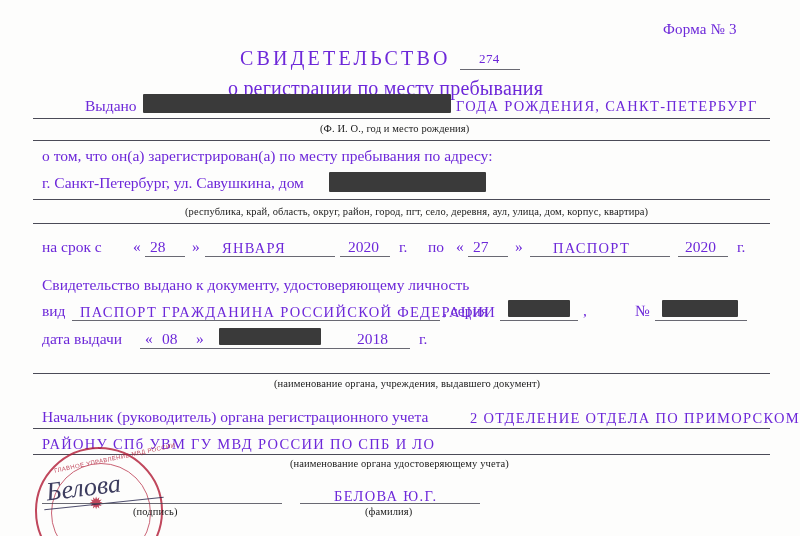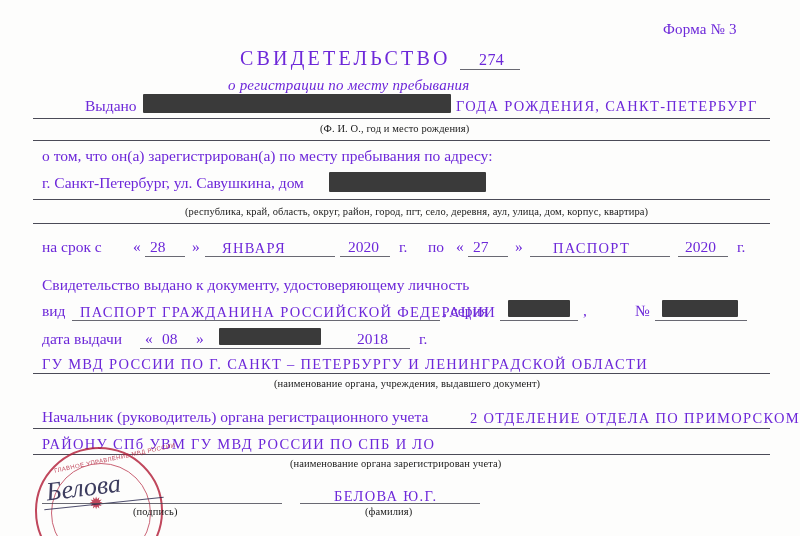--- a/index.html
+++ b/index.html
@@ -31,33 +31,32 @@
   .form-no {
     font-size: 15px;
     letter-spacing: 0.2px;
   }
   .title {
     font-size: 20px;
     letter-spacing: 3.2px;
     font-weight: 400;
   }
   .subtitle {
-    font-size: 15px;
+    font-size: 20px;
     letter-spacing: 0.2px;
-    font-style: italic;
   }
   .body-t { font-size: 15.5px; }
   .body-sm { font-size: 14.5px; }
   .caption {
     font-size: 10.5px;
     color: #1a1a1a;
     letter-spacing: 0.1px;
   }
   .spaced { letter-spacing: 1.3px; }
-  .num-hand { font-size: 16px; letter-spacing: 0.4px; text-align: center; }
+  .num-hand { font-size: 13px; letter-spacing: 0.4px; text-align: center; }
   .bold-ish { font-weight: 400; }
 
   
   .rule {
     background: #2b2b3a;
     height: 1px;
     opacity: 0.85;
   }
   .rule-thin {
     background: #44444f;
@@ -183,31 +182,30 @@
 
   <div class="abs t body-t" style="left:42px; top:331px;">дата выдачи</div>
   <div class="abs t body-t" style="left:145px; top:331px;">«</div>
   <div class="abs t body-t" style="left:162px; top:331px;">08</div>
   <div class="abs t body-t" style="left:196px; top:331px;">»</div>
   <div class="abs redact" style="left:219px; top:328px; width:102px; height:17px;"></div>
   <div class="abs t body-t" style="left:357px; top:331px;">2018</div>
   <div class="abs rule-thin" style="left:140px; top:348px; width:270px;"></div>
   <div class="abs t body-t" style="left:419px; top:331px;">г.</div>
 
-  <div class="abs t body-sm spaced" style="left:42px; top:357px;">ГУ  МВД  РОССИИ  ПО  Г. САНКТ – ПЕТЕРБУРГУ  И  ЛЕНИНГРАДСКОЙ ОБЛАСТИ</div>
   <div class="abs rule" style="left:33px; top:373px; width:737px;"></div>
   <div class="abs t caption" style="left:274px; top:379px;">(наименование органа, учреждения, выдавшего документ)</div>
 
   <div class="abs t body-t" style="left:42px; top:409px;">Начальник (руководитель) органа регистрационного учета</div>
   <div class="abs t body-sm spaced" style="left:470px; top:411px;">2 ОТДЕЛЕНИЕ ОТДЕЛА  ПО ПРИМОРСКОМУ</div>
   <div class="abs rule" style="left:33px; top:428px; width:737px;"></div>
 
   <div class="abs t body-sm spaced" style="left:42px; top:437px;">РАЙОНУ СПб УВМ  ГУ  МВД  РОССИИ  ПО  СПБ  И  ЛО</div>
   <div class="abs rule" style="left:33px; top:454px; width:737px;"></div>
-  <div class="abs t caption" style="left:290px; top:459px;">(наименование органа зарегистрирован учета)</div>
+  <div class="abs t caption" style="left:290px; top:459px;">(наименование органа удостоверяющему учета)</div>
 
   <div class="abs stamp" style="left:35px; top:447px; width:128px; height:128px;">
     <div class="stamp-inner abs" style="left:14px; top:14px; width:100px; height:100px;"></div>
     <div class="stamp-emblem" style="left:52px; top:46px;">✹</div>
     <div class="stamp-text" style="left:16px; top:6px; transform:rotate(-12deg);">ГЛАВНОЕ УПРАВЛЕНИЕ МВД РОССИИ</div>
 
   </div>
 
   <div class="signature" style="left:46px; top:473px;">Белова</div>
   <div class="sig-flourish" style="left:44px; top:503px; width:120px;"></div>

